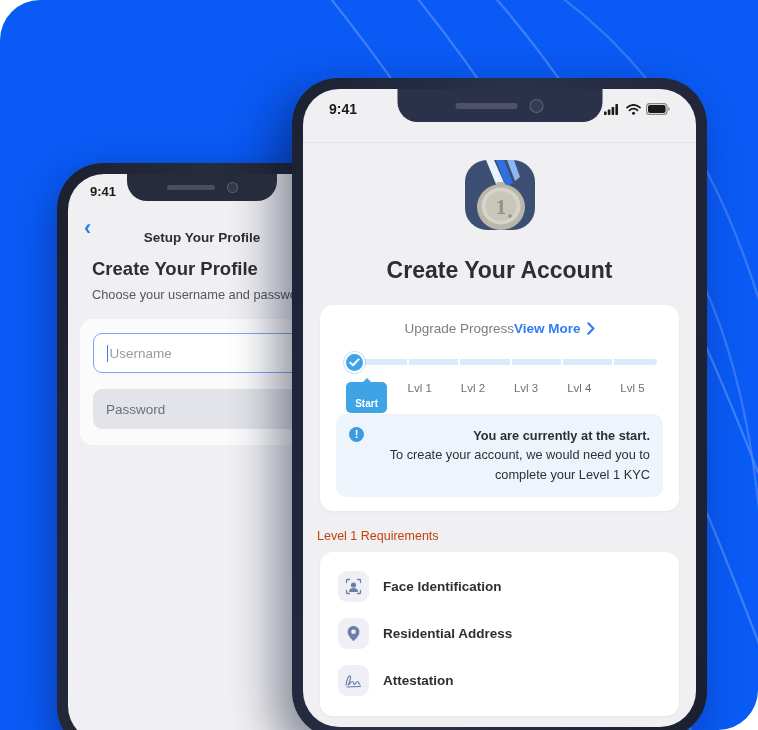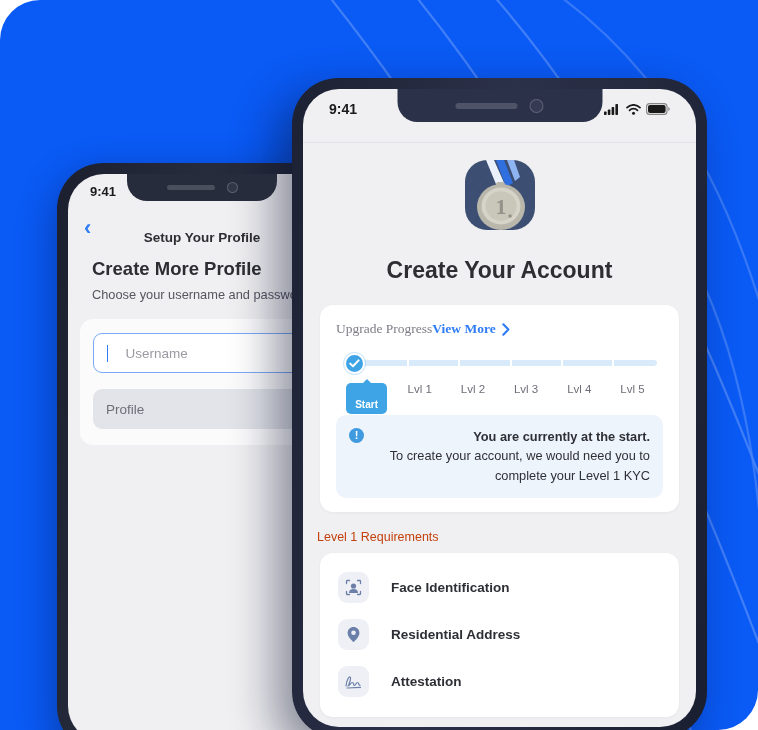--- a/index.html
+++ b/index.html
@@ -106,21 +106,21 @@
   }
 
   .card {
     background: #ffffff;
     border-radius: 13px;
     margin: 0 17px;
     box-shadow: 0 1px 3px rgba(30,40,80,.05);
   }
   .upgrade-card { margin-top: 21px; padding: 16px 16px 14px; }
   .upgrade-head {
-    display: flex; align-items: center; justify-content: flex-start; font-family: Liberation Serif, serif;
+    display: flex; align-items: center; justify-content: center;
   }
   .upgrade-title { font-size: 13.5px; color: #7d7d86; }
   .view-more {
     display: flex; align-items: center; gap: 6px;
     font-size: 13.5px; font-weight: bold; color: #2f7cf6;
   }
 
   .progress-area { position: relative; margin: 16px 4px 0; height: 48px; }
   .track {
     position: absolute; left: 16px; right: 2px; top: 7px;
@@ -185,21 +185,21 @@
   }
   .info-text { font-size: 12.8px; line-height: 1.52; color: #2f3036; text-align: right; }
   .info-text .strong { font-weight: bold; display: block; }
 
   .section-label {
     font-size: 12.5px; color: #c2410c;
     margin: 18px 0 9px 14px;
   }
   .req-card { padding: 11px 0 12px; }
   .req-row {
-    display: flex; align-items: center; gap: 22px;
+    display: flex; align-items: center; gap: 14px;
     padding: 8px 18px;
   }
   .req-icon {
     flex: none;
     width: 31px; height: 31px; border-radius: 9px;
     background: #eef0f6;
     display: flex; align-items: center; justify-content: center;
   }
   .req-label { font-size: 13.5px; font-weight: bold; color: #2e2f35; }
 
@@ -240,21 +240,20 @@
   .field {
     height: 40px; border-radius: 9px;
     display: flex; align-items: center;
     padding: 0 13px;
     font-size: 13.5px;
   }
   .field-focused {
     background: #ffffff;
     border: 1.3px solid #7aa9f7;
     color: #9a9aa2;
-    gap: 16px;
   }
   .caret {
     width: 1.4px; height: 17px; background: #2f7cf6;
     margin-right: 1px;
   }
   .field-idle {
     background: #e2e4e9;
     color: #6e6f78;
     margin-top: 16px;
   }
@@ -291,30 +290,30 @@
         <span class="status-icons"></span>
       </div>
 
       <div class="b-content">
 
         <div class="nav-bar">
           <span class="nav-back">‹</span>
           <span class="nav-title">Setup Your Profile</span>
         </div>
 
-        <div class="b-title">Create More Profile</div>
+        <div class="b-title">Create Your Profile</div>
         <div class="b-sub">Choose your username and password</div>
 
         <div class="form-card">
           <div class="field field-focused">
             <span class="caret"></span>
             <span>Username</span>
           </div>
           <div class="field field-idle">
-            <span>Profile</span>
+            <span>Password</span>
           </div>
         </div>
 
       </div>
     </div>
   </div>
 
   <div class="phone phone-front">
     <div class="screen">
 

